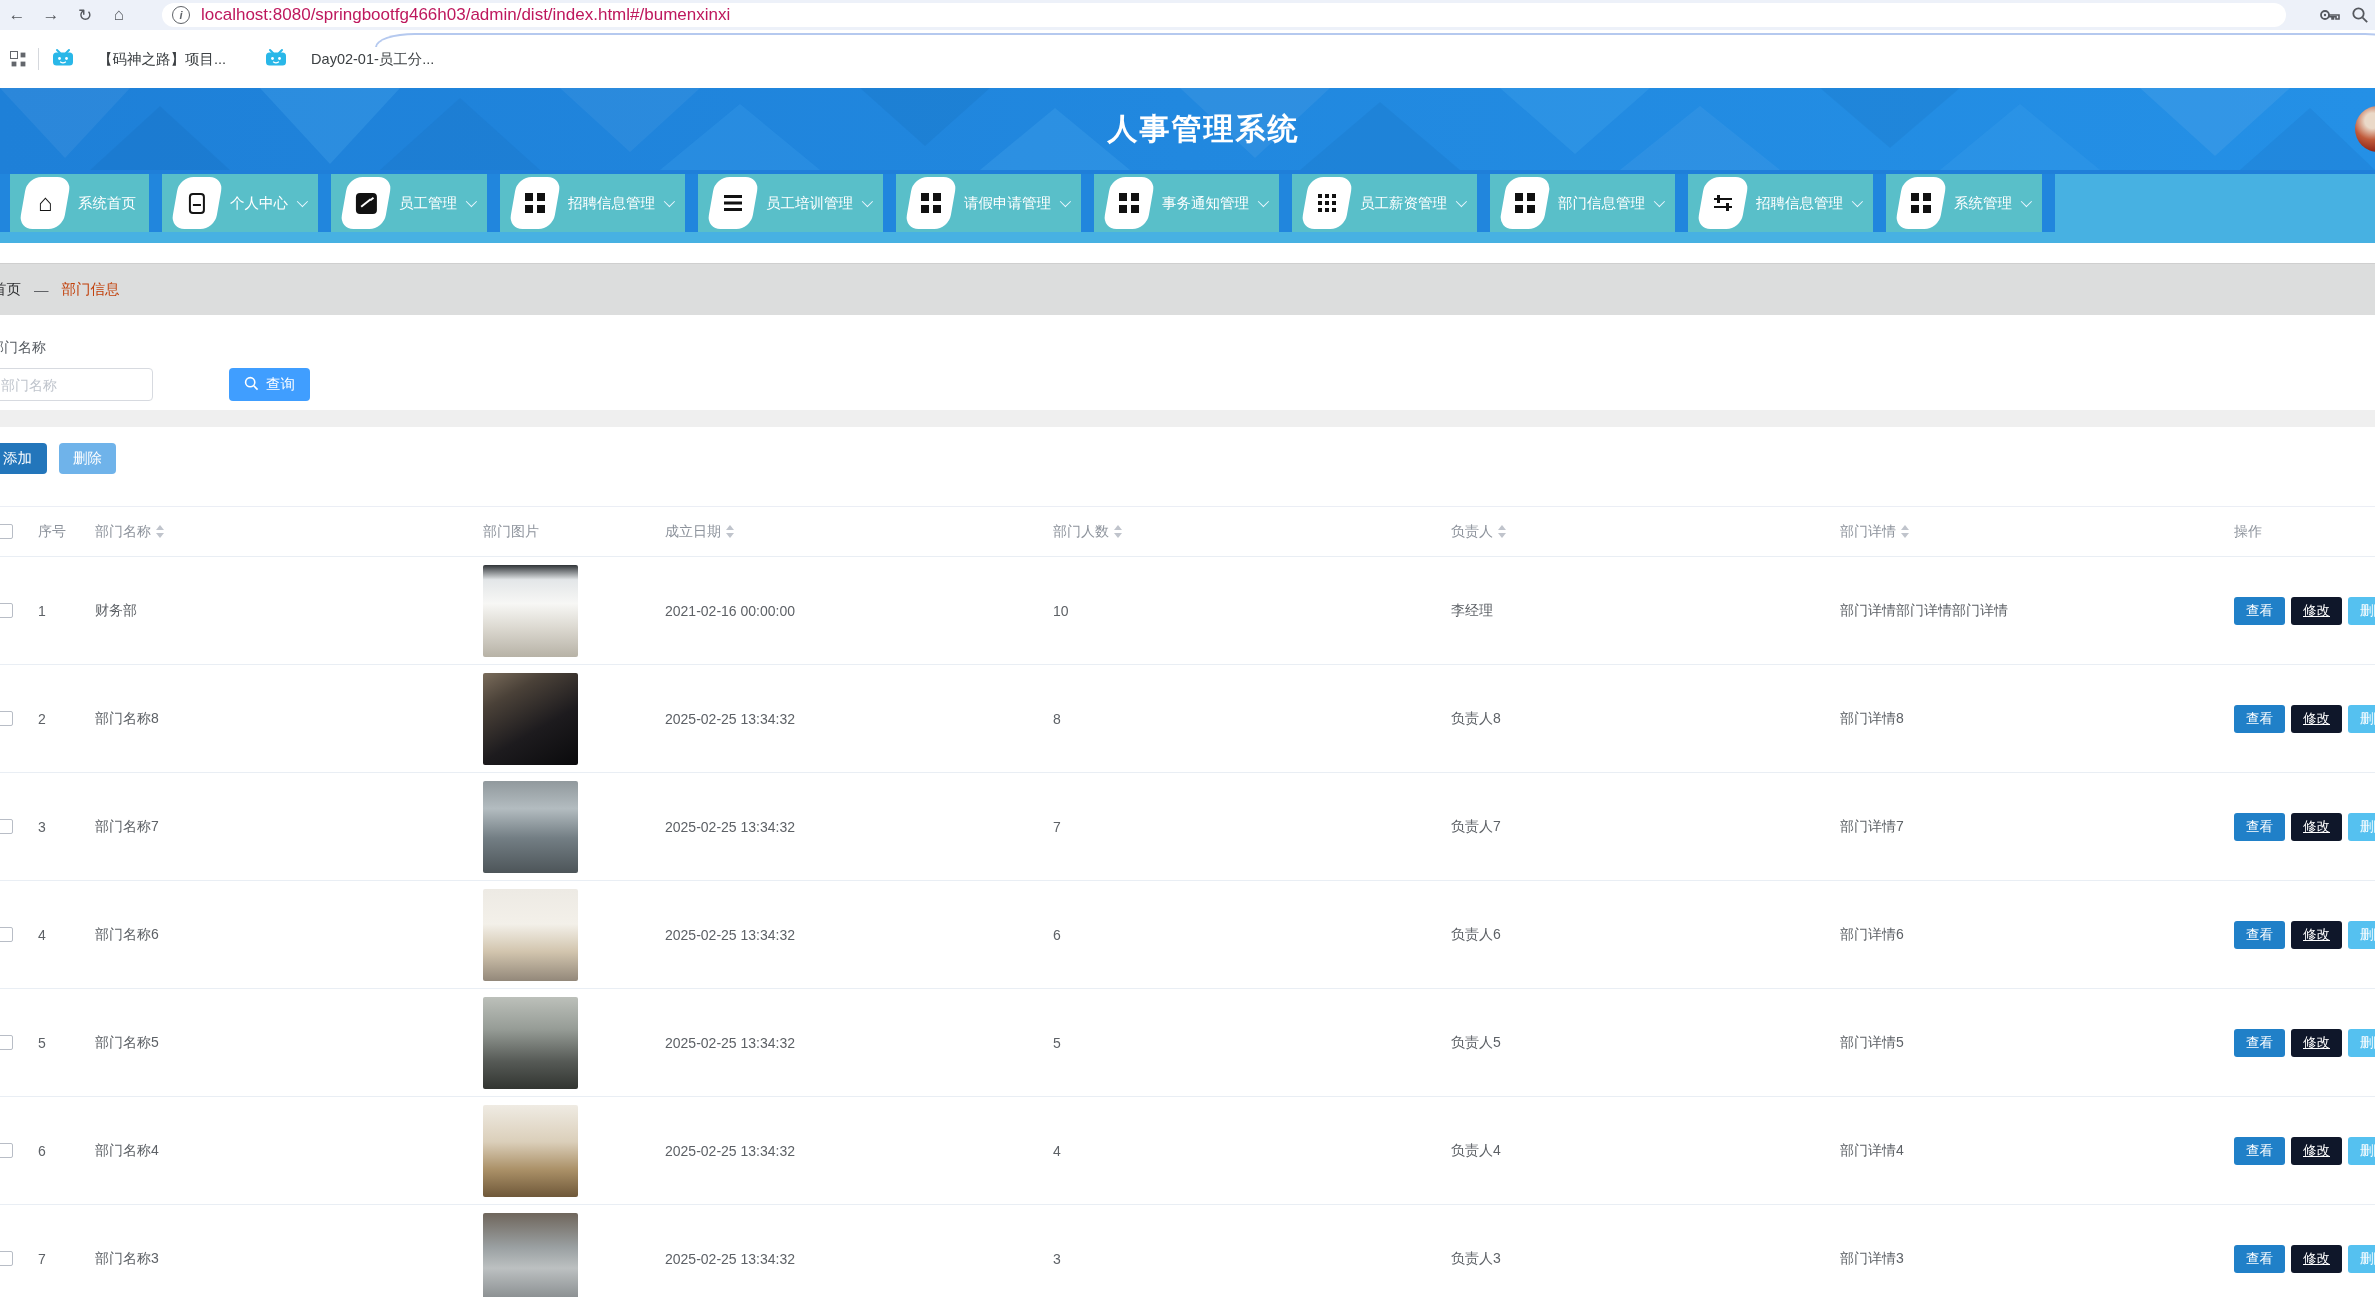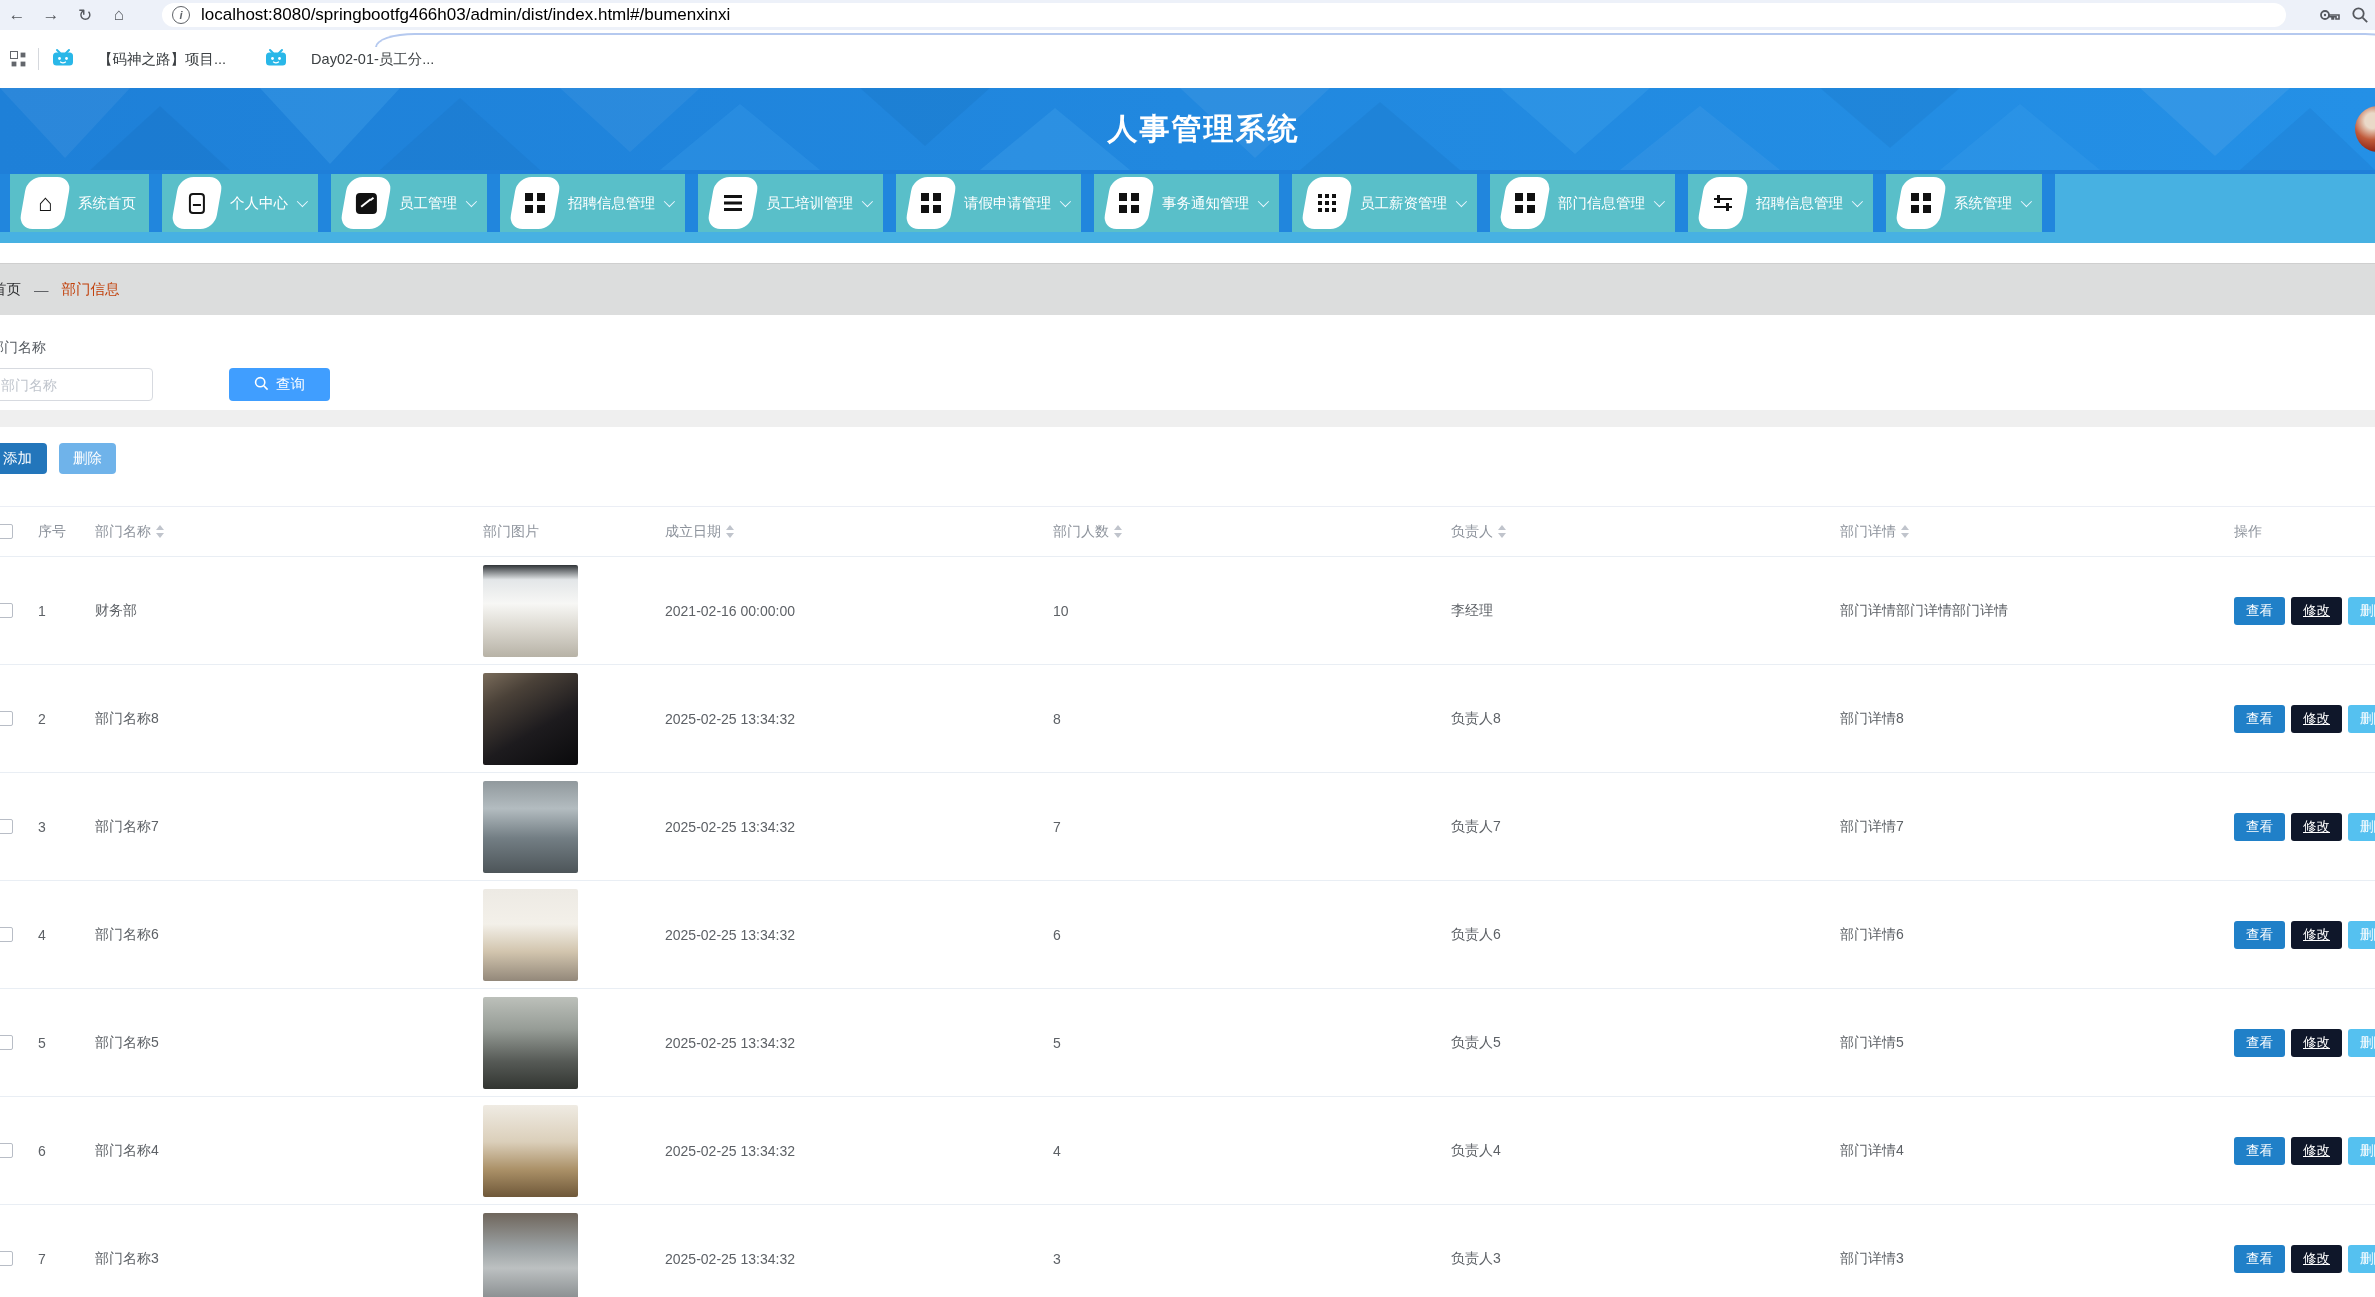--- a/index.html
+++ b/index.html
@@ -9,21 +9,21 @@
   
   .browser-toolbar { position:relative; height:30px; background:#edf1f9;
     display:flex; align-items:center; }
   .tb-icon { width:34px; height:26px; display:flex; align-items:center; justify-content:center;
     color:#55585e; font-size:17px; flex:0 0 auto; }
   .url-pill { height:24px; width:2124px; margin-left:26px; background:#fff; border-radius:13px;
     display:flex; align-items:center; padding:0 10px; }
   .info-icon { width:18px; height:18px; border:1.4px solid #5f6368; border-radius:50%;
     color:#5f6368; font-size:11px; display:flex; align-items:center; justify-content:center;
     font-weight:bold; font-style:italic; flex:0 0 auto; }
-  .url-text { margin-left:11px; font-size:17px; color:#000000; white-space:nowrap; }
+  .url-text { margin-left:11px; font-size:17px; color:#be185d; white-space:nowrap; }
   .tb-right { position:absolute; right:6px; top:0; height:30px; display:flex; align-items:center; gap:10px; }
   .tb-right svg { display:block; }
 
   .bookmarks-bar { position:relative; height:58px; background:#ffffff;
     display:flex; align-items:center; }
   .tab-arc { position:absolute; left:375px; right:-30px; top:3px; height:14px;
     border:2px solid #b5c9ef; border-bottom:none; border-radius:40px 40px 0 0 / 14px 14px 0 0;
     pointer-events:none; }
   .apps-icon { margin-left:8px; width:20px; height:20px; position:relative; flex:0 0 auto; }
   .apps-icon::before { content:""; position:absolute; left:2px; top:2px; width:6px; height:6px;
@@ -89,21 +89,21 @@
   .bc-home { color:#303133; }
   .bc-sep { color:#606266; }
   .bc-current { color:#c2410c; cursor:pointer;text-align:center; }
 
   
   .search-label { margin:24px 0 0 -10px; font-size:14px; color:#555a60; height:18px; }
   .search-row { margin-top:11px; display:flex; align-items:center; }
   .search-input { margin-left:-10px; width:163px; height:33px; border:1px solid #d7dae0; border-radius:4px;
     padding:0 10px; font-size:14px; color:#333; outline:none; font-family:inherit; }
   .search-input::placeholder { color:#bfc4cc; }
-  .query-btn { margin-left:76px; height:33px; padding:0 25px; background:#409eff; border:none; border-radius:4px;
+  .query-btn { margin-left:76px; height:33px; padding:0 15px; background:#409eff; border:none; border-radius:4px;
     color:#fff; font-size:14.5px; display:flex; align-items:center; gap:7px; cursor:pointer; font-family:inherit; }
   .gray-strip { margin-top:9px; height:17px; background:#efefef; width:2375px; }
   .btn-row { margin-top:16px; display:flex; gap:12px; }
   .add-btn { margin-left:-12px; height:31px; padding:0 15px; background:#2376bb; border:none; border-radius:4px;
     color:#fff; font-size:14.5px; cursor:pointer; font-family:inherit; }
   .del-btn { height:31px; padding:0 14px; background:#6fb3ea; border:none; border-radius:4px;
     color:#fff; font-size:14.5px; cursor:pointer; font-family:inherit; }
 
   
   .dept-table { margin-top:32px; border-top:1px solid #ebeef5; }

